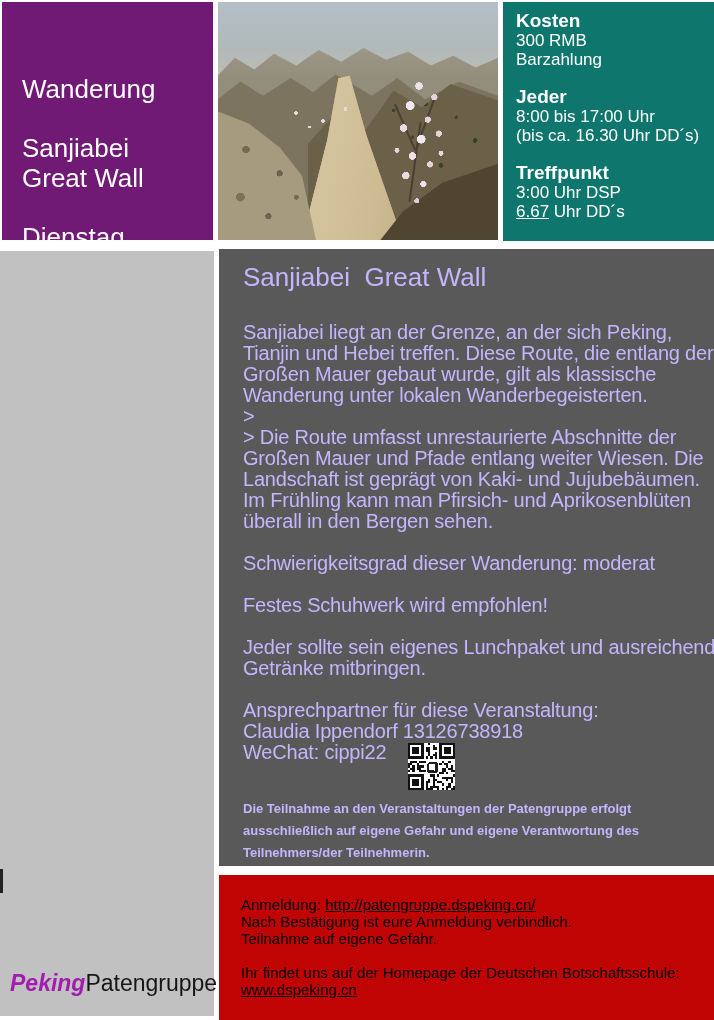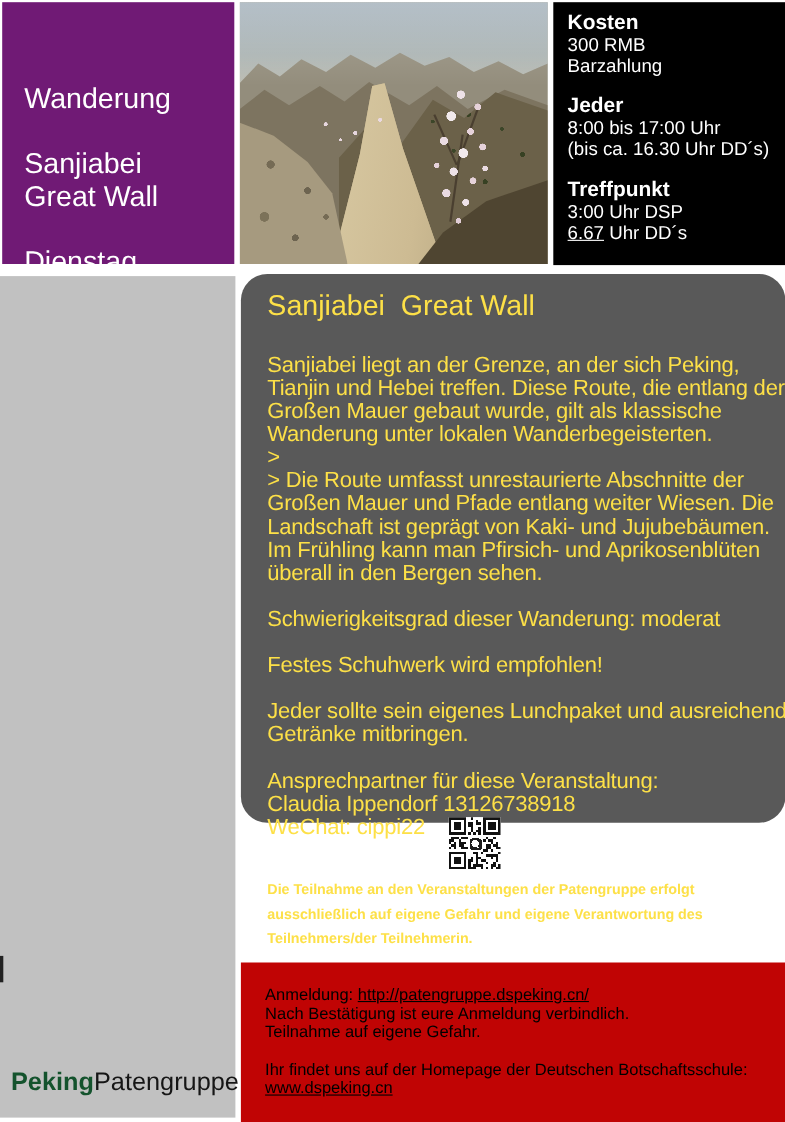--- a/index.html
+++ b/index.html
@@ -78,41 +78,41 @@
     background-image:
       radial-gradient(circle 3px at 20% 40%, #e6d6de 60%, transparent 65%),
       radial-gradient(circle 3px at 50% 60%, #e6d6de 60%, transparent 65%),
       radial-gradient(circle 3px at 75% 30%, #ead9e1 60%, transparent 65%),
       radial-gradient(circle 2px at 35% 75%, #e6d6de 60%, transparent 65%); }
   .haze { inset: 0; background: linear-gradient(rgba(255,255,255,0.22), rgba(255,255,255,0) 32%); }
 
   
   .info-panel {
     position: absolute; left: 503px; top: 2px; width: 211px; height: 239px;
-    background: #000000; color: #ffffff; padding: 8px 0 0 13px;
+    background: #0f766e; color: #ffffff; padding: 8px 0 0 13px;
   }
   .info-section { margin-bottom: 17px; }
   .info-heading { font-weight: bold; font-size: 19px; line-height: 21px; white-space: pre; }
   .info-line { font-size: 17px; line-height: 19px; white-space: pre; }
   .u { text-decoration: underline; }
 
   
   .sidebar {
     position: absolute; left: 0; top: 251px; width: 214px; height: 765px;
     background: #c1c1c1;
   }
   .brand { position: absolute; left: 10px; top: 719px; font-size: 23px; white-space: pre; }
-  .brand-red { color: #14532d; font-weight: bold; }
+  .brand-red { color: #a21caf; font-weight: bold; font-style: italic; }
   .brand-black { color: #161616; }
   .black-tick { position: absolute; left: 0; top: 869px; width: 3px; height: 24px; background: #222222; }
 
   
   .main-box {
-    position: absolute; left: 219px; top: 249px; width: 495px; height: 499px;
-    background: #595959; color: #fde047; padding: 13px 0 0 24px; border-radius: 24px;
+    position: absolute; left: 219px; top: 249px; width: 495px; height: 617px;
+    background: #595959; color: #c4b5fd; padding: 13px 0 0 24px;
   }
   .main-title { font-size: 26px; line-height: 30px; white-space: pre; }
   .para { font-size: 20px; line-height: 21px; white-space: pre; letter-spacing: -0.2px; margin-bottom: 21px; }
   .para-first { margin-top: 30px; }
   .disclaimer { font-size: 13px; font-weight: bold; line-height: 22px; white-space: pre; margin-top: 35px; letter-spacing: 0; }
   .qr {
     position: absolute; left: 189px; top: 494px; width: 47px; height: 47px;
     background: #ffffff;
   }
   .qr svg { display: block; width: 47px; height: 47px; }

